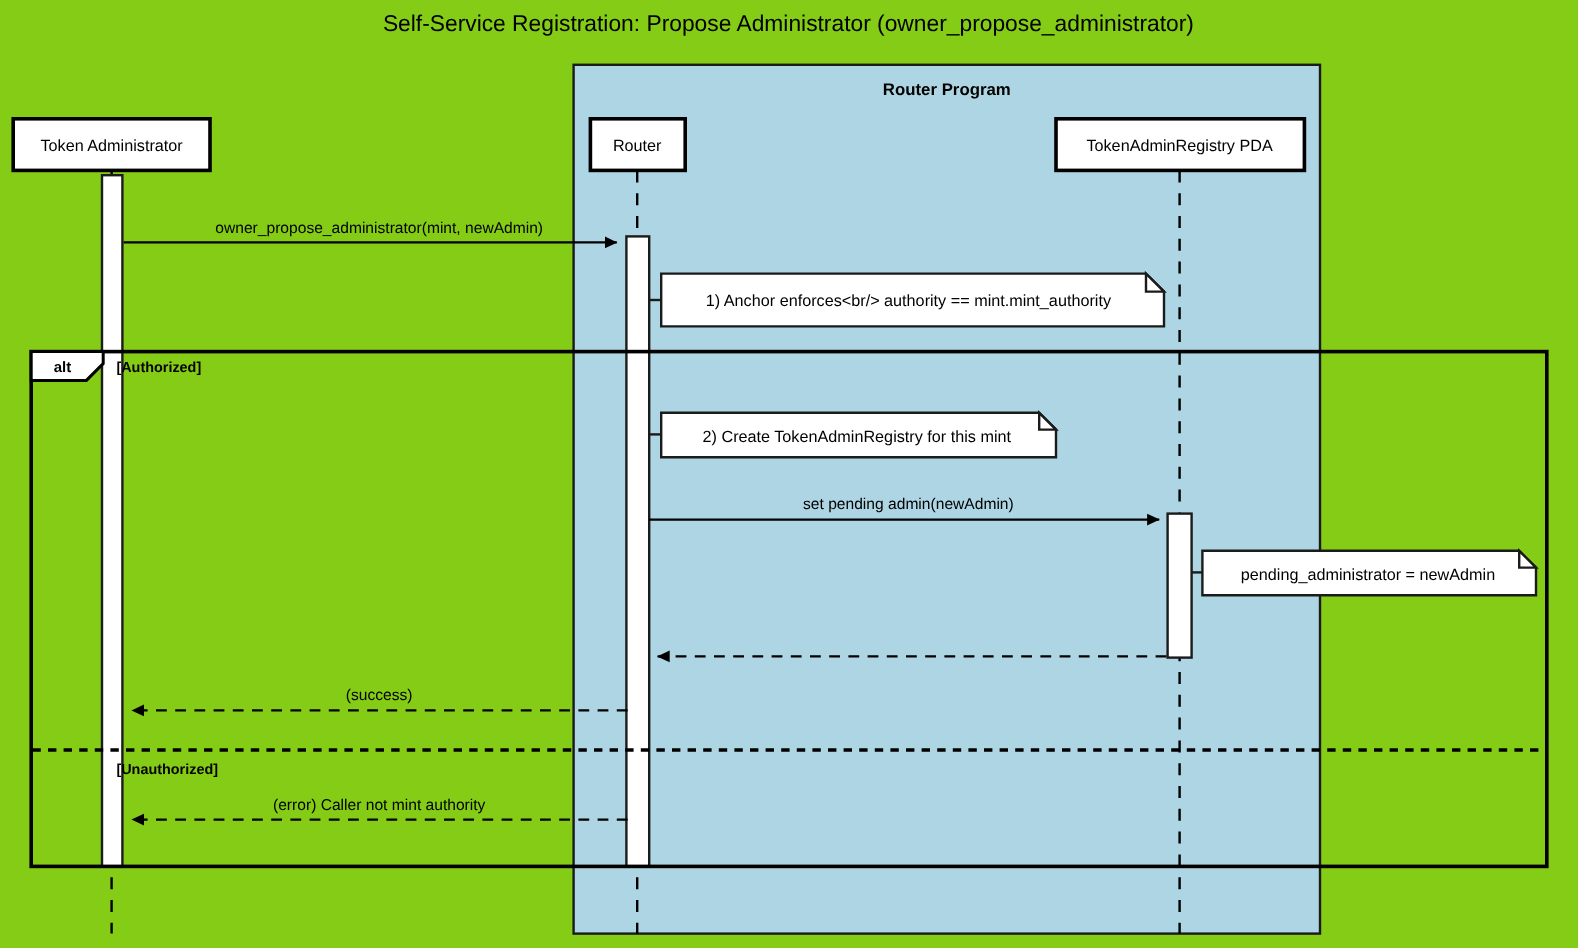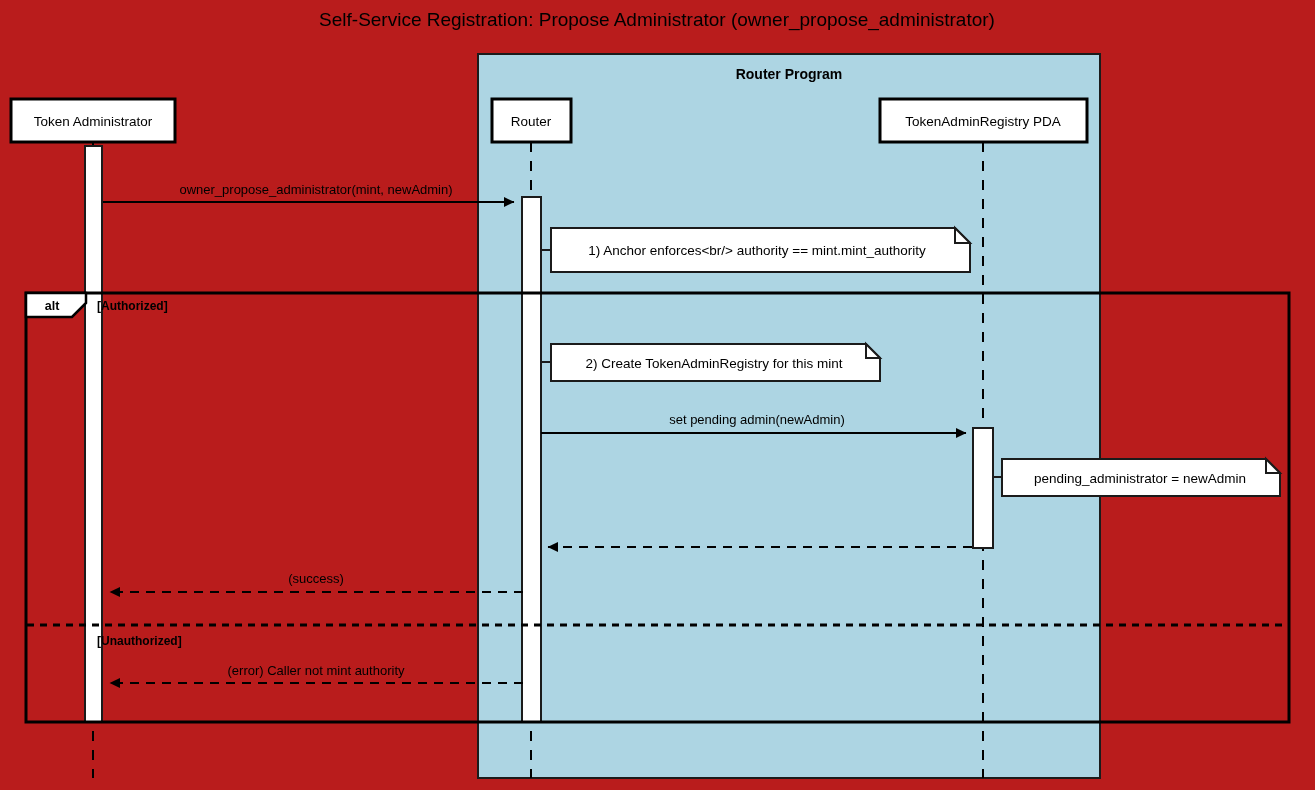--- a/index.html
+++ b/index.html
@@ -8,21 +8,21 @@
     background: #ffffff;
   }
   body {
     font-family: "Liberation Sans", sans-serif;
     -webkit-font-smoothing: antialiased;
   }
   #canvas {
     position: relative;
     width: 1315px;
     height: 790px;
-    background: #b91c1c;
+    background: #84cc16;
     overflow: hidden;
   }
   svg#diagram {
     position: absolute;
     left: 0;
     top: 0;
     width: 1315px;
     height: 790px;
     display: block;
   }

